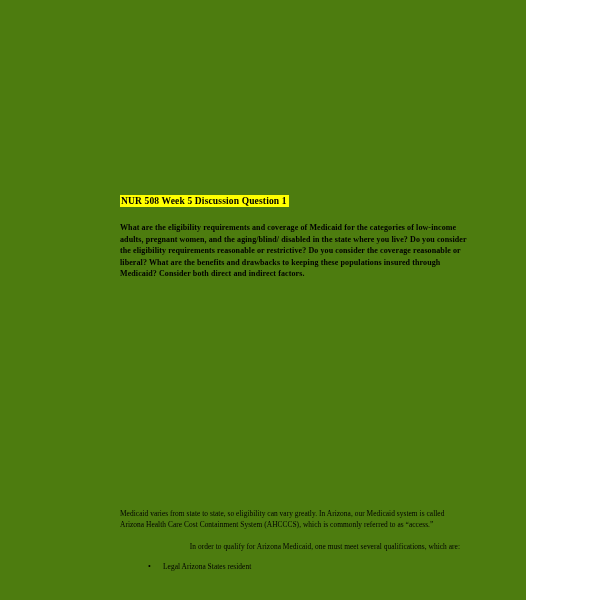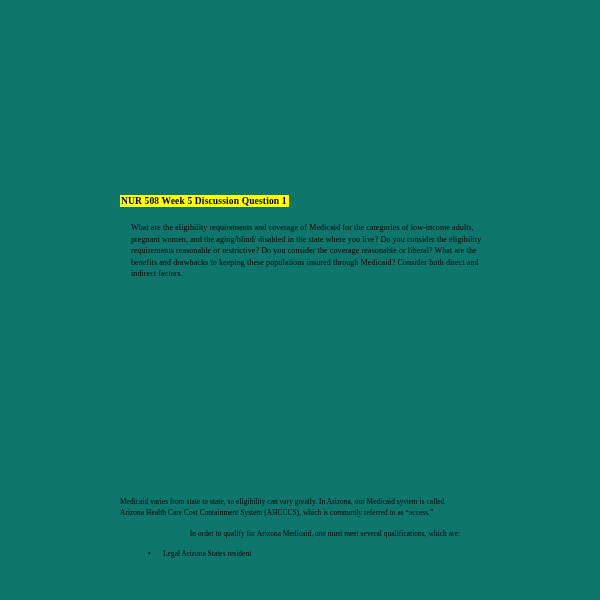--- a/index.html
+++ b/index.html
@@ -9,59 +9,59 @@
   }
   body {
     width: 600px;
     height: 600px;
     overflow: hidden;
     font-family: "Liberation Serif", serif;
     color: #000000;
   }
   .page {
     position: relative;
-    width: 600px;
+    width: 526px;
     height: 600px;
-    background: #0f766e;
+    background: #4d7c0f;
   }
   .doc-body {
     position: absolute;
     left: 120px;
     top: 190px;
     width: 362px;
   }
   .heading-line {
     margin: 0 0 14px 0;
   }
   .heading-text {
     display: inline;
     background: #ffff00;
     font-weight: bold;
     font-size: 9.5px;
     letter-spacing: 0.15px;
     line-height: 14px;
     padding: 1px 2px 1px 1px;
   }
   .prompt-paragraph {
-    margin: 11px;
-    font-weight: normal;
+    margin: 0;
+    font-weight: bold;
     font-size: 8px;
     line-height: 11.6px;
     letter-spacing: 0.1px;
     text-align: left;
     width: 356px;
   }
   .lower-block {
     position: absolute;
     left: 120px;
     top: 497px;
     width: 362px;
   }
   .body-paragraph {
-    margin: 0 0 11px 0;
+    margin: 12px 0 11px 0;
     font-size: 7.4px;
     line-height: 10.5px;
     letter-spacing: 0.05px;
     width: 340px;
   }
   .body-paragraph.second {
     margin-bottom: 9px;
     text-align: right;
   }
   .bullet-list {

